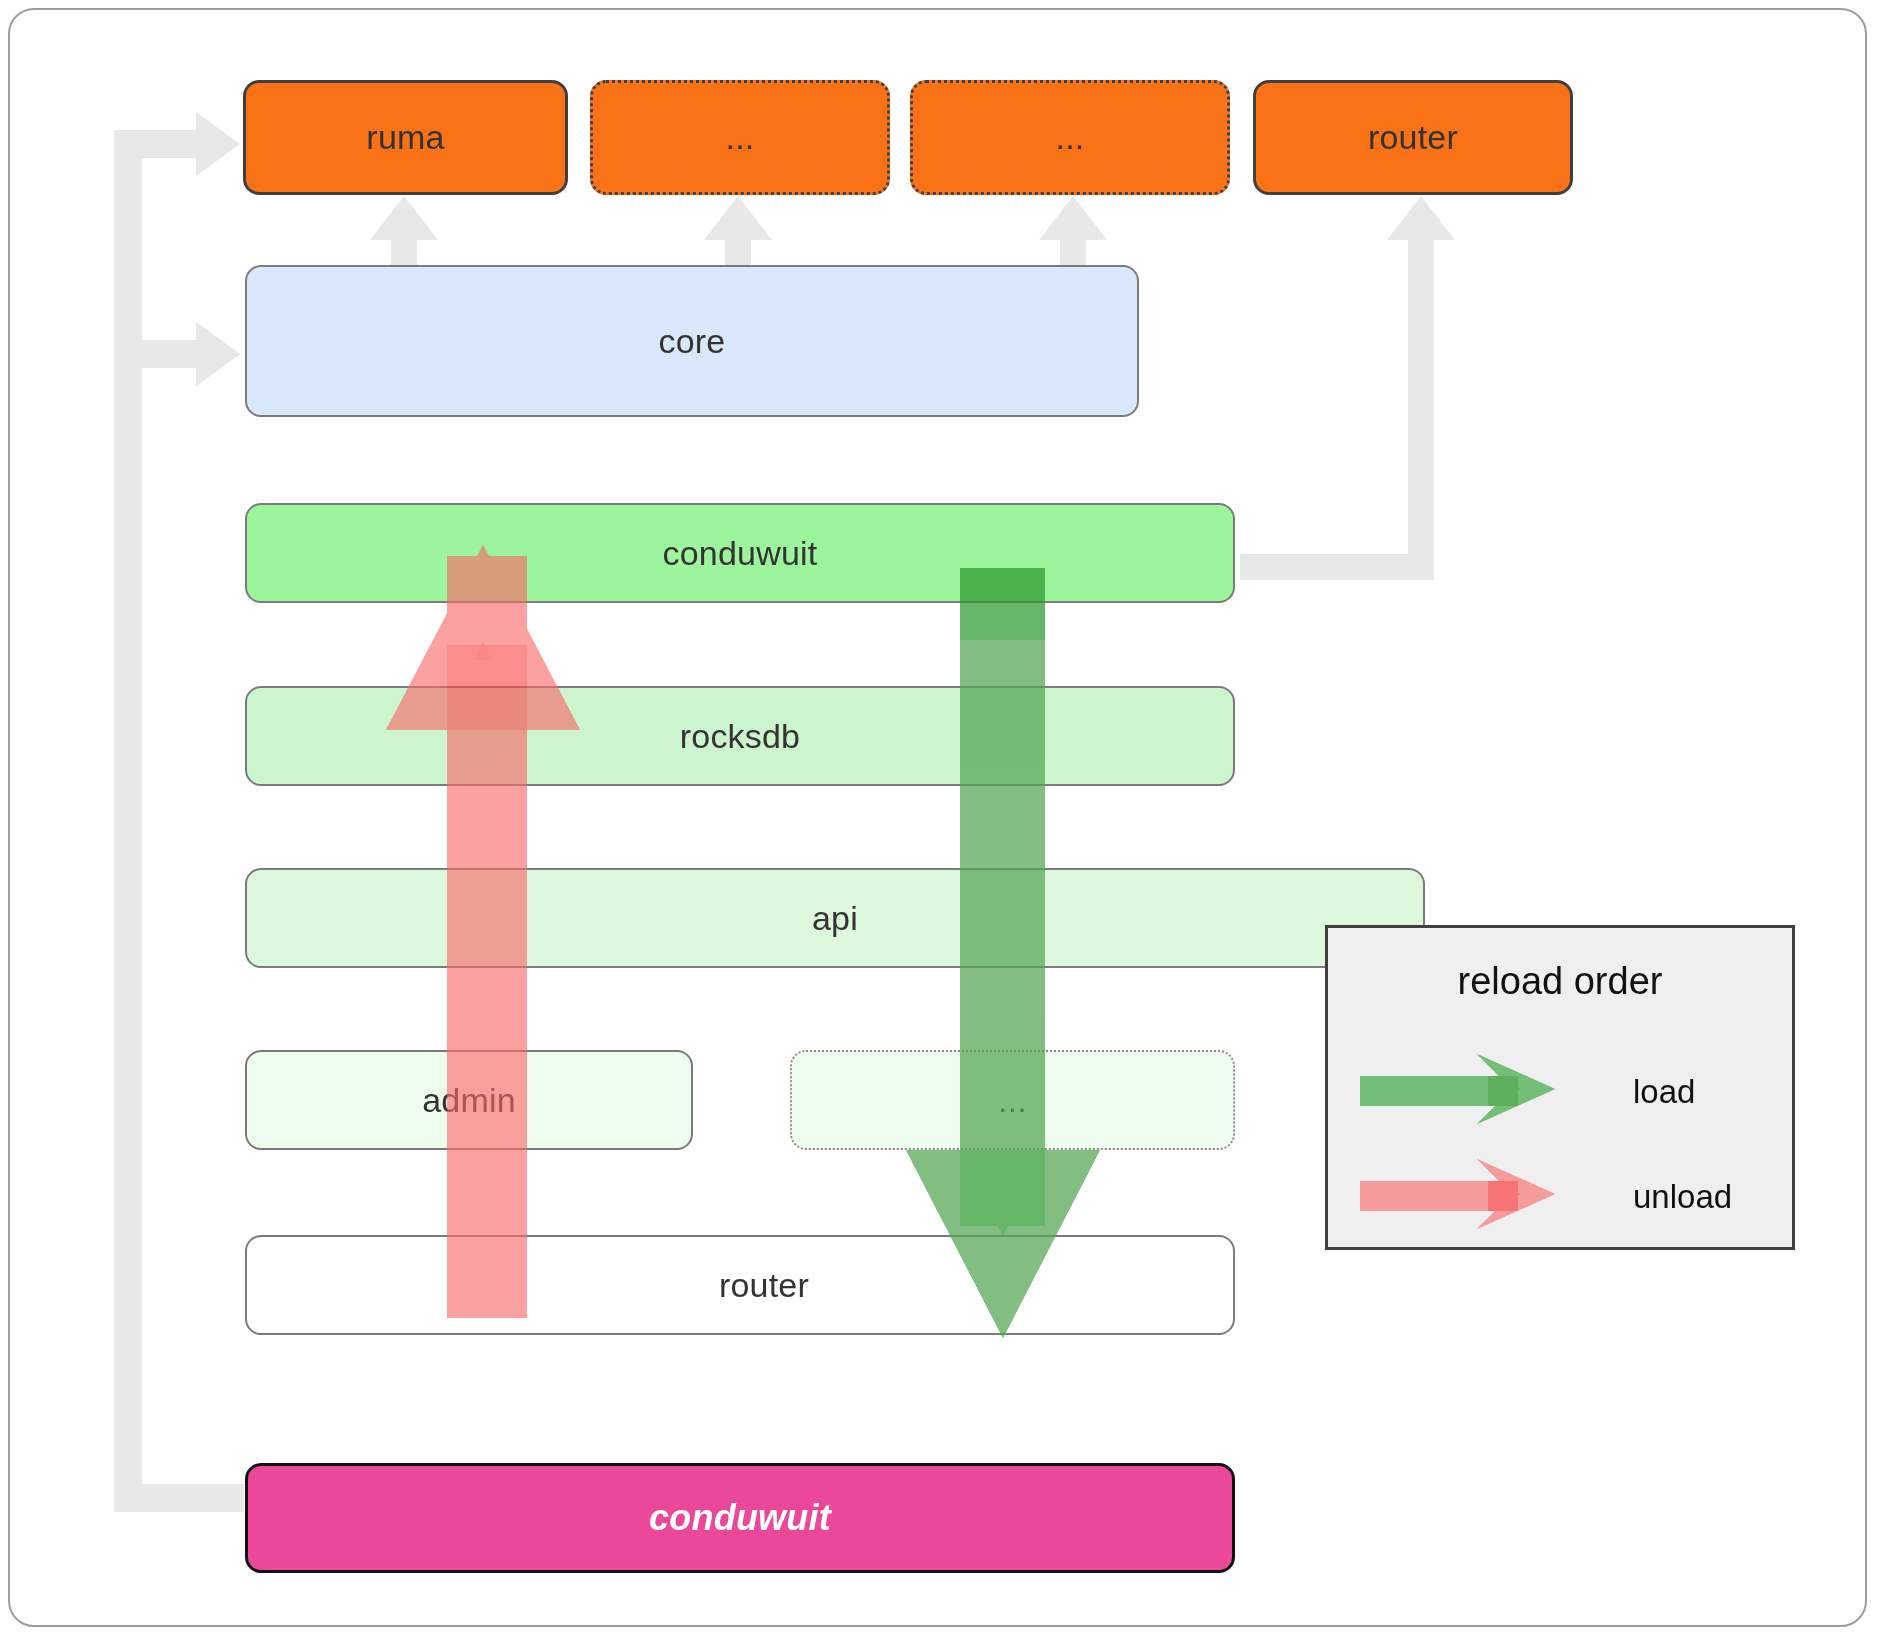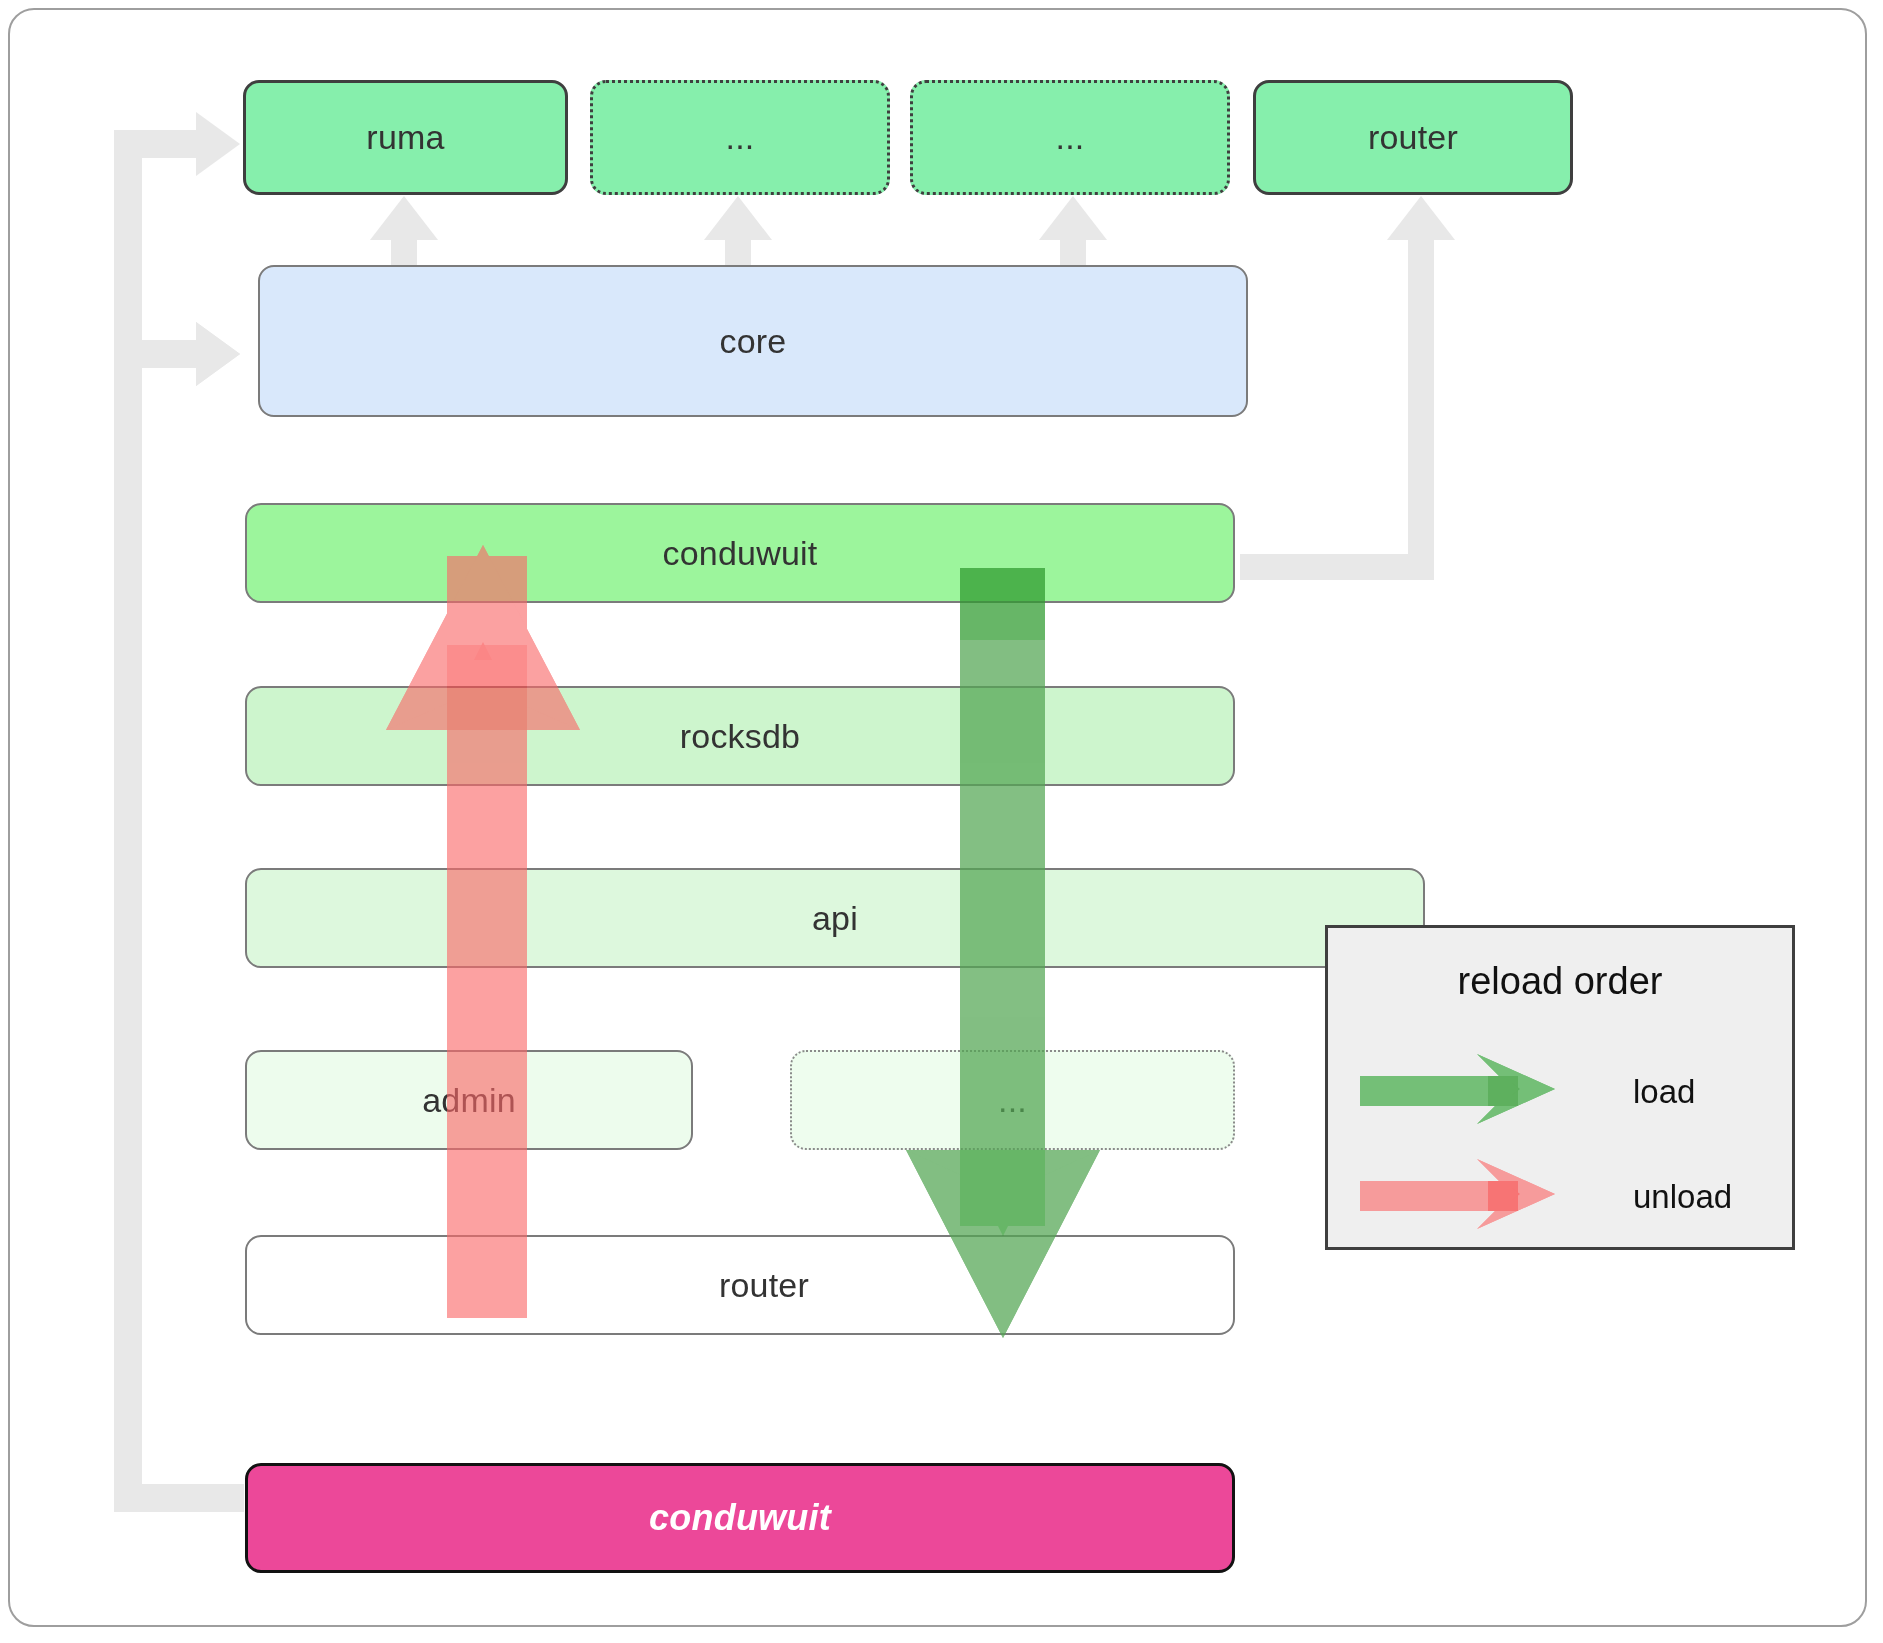--- a/index.html
+++ b/index.html
@@ -33,21 +33,21 @@
     justify-content: center;
     border-radius: 14px;
     font-size: 34px;
     color: #333333;
     letter-spacing: .2px;
   }
   .node .lbl { pointer-events: none; }
 
   
   .dep {
-    background: #86efac;
+    background: #f97316;
     border: 3px solid #3f3f3f;
     height: 115px;
     border-radius: 16px;
   }
   .dep.dotted { border-style: dotted; border-width: 3px; border-color: #3f3f3f; }
 
   
   .core {
     background: #d9e8fb;
     border: 2px solid #7b7b7b;
@@ -159,21 +159,21 @@
   <div class="node dep dotted" style="left:590px; top:80px; width:300px;">
     <span class="lbl">...</span>
   </div>
   <div class="node dep dotted" style="left:910px; top:80px; width:320px;">
     <span class="lbl">...</span>
   </div>
   <div class="node dep" style="left:1253px; top:80px; width:320px;">
     <span class="lbl">router</span>
   </div>
 
-  <div class="node core" style="left:258px; top:265px; width:990px;">
+  <div class="node core" style="left:245px; top:265px; width:894px;">
     <span class="lbl">core</span>
   </div>
 
   <div class="node layer lay-database" style="left:245px; top:503px; width:990px;">
     <span class="lbl">conduwuit</span>
   </div>
   <div class="node layer lay-service" style="left:245px; top:686px; width:990px;">
     <span class="lbl">rocksdb</span>
   </div>
   <div class="node layer lay-api" style="left:245px; top:868px; width:1180px;">

